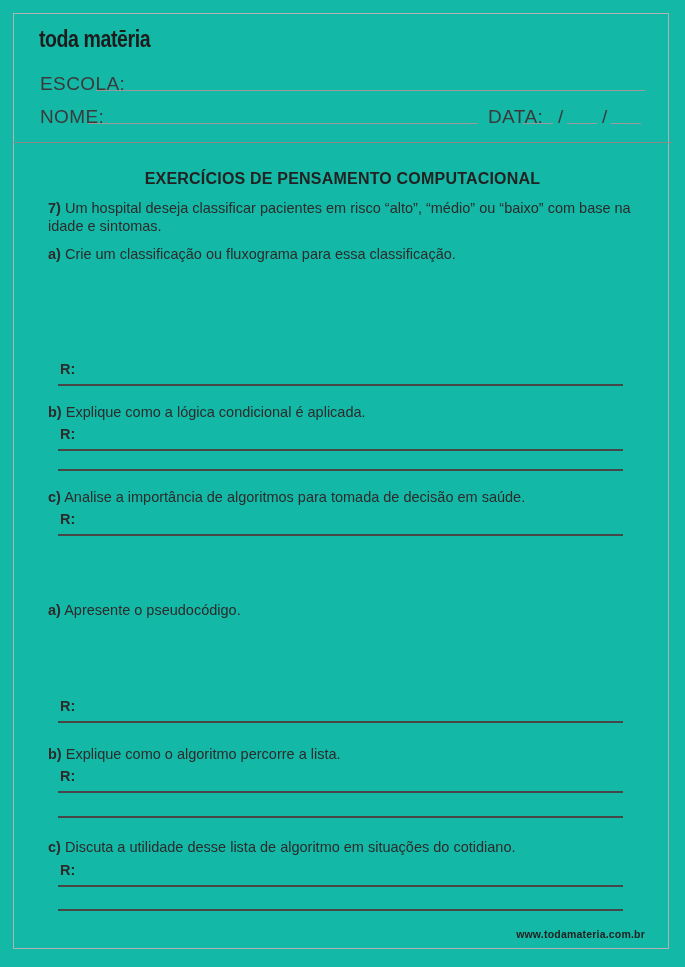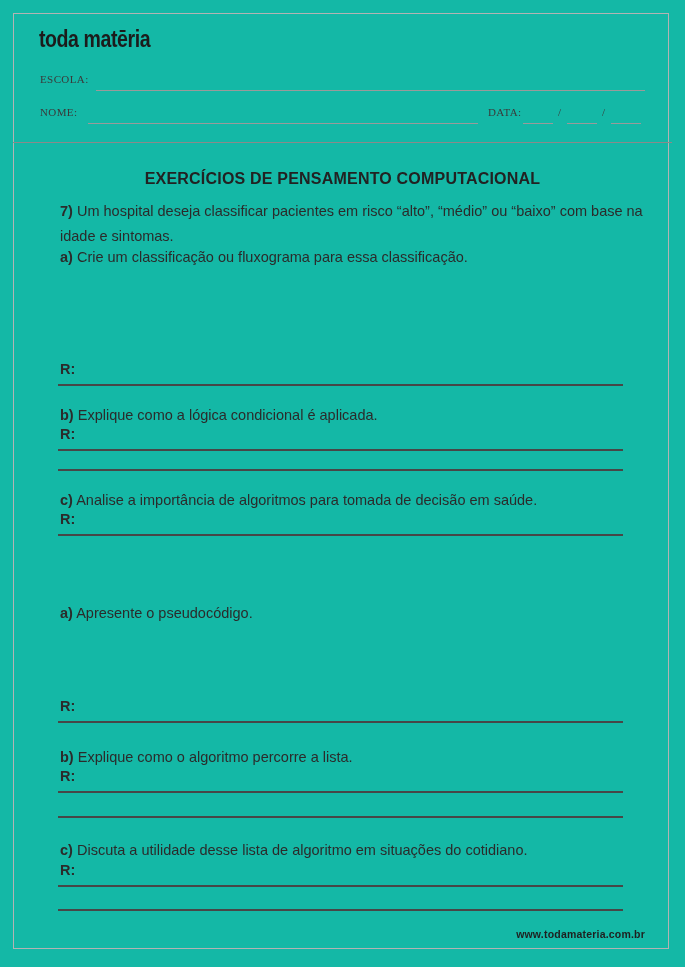--- a/index.html
+++ b/index.html
@@ -16,32 +16,31 @@
     position:absolute; left:13px; top:142px; width:659px; height:0;
     border-top:1.5px solid #8a8a8a;
   }
   .logo {
     position:absolute; left:39px; top:26px;
     font-size:23px; font-weight:bold; color:#1c1c1c;
     letter-spacing:-0.5px; transform:scaleX(0.85); transform-origin:left top;
     white-space:nowrap;
   }
   .flabel {
-    position:absolute; font-size:11px; letter-spacing:0.4px; color:#3a3a3a;
+    position:absolute; font-size:19px; letter-spacing:0.4px; color:#3a3a3a;
     white-space:nowrap;
-    font-family:Liberation Serif, serif;
   }
   .gline { position:absolute; height:0; border-top:1.5px solid #9a9a9a; }
   .title {
     position:absolute; left:13px; top:170px; width:659px; text-align:center;
     font-size:16px; font-weight:bold; letter-spacing:0.2px; color:#222222;
   }
   .q {
-    position:absolute; left:60px; width:600px;
-    font-size:14.5px; line-height:25px; color:#2b2b2b;
+    position:absolute; left:48px; width:600px;
+    font-size:14.5px; line-height:18px; color:#2b2b2b;
   }
   .q b { font-weight:bold; }
   .ans {
     position:absolute; left:58px; width:565px; height:23px;
     border-bottom:2px solid #474747; box-sizing:content-box;
     font-size:14.5px; font-weight:bold; color:#2b2b2b;
   }
   .ans span { position:absolute; left:2px; top:0; }
   .xline {
     position:absolute; left:58px; width:565px; height:0;

